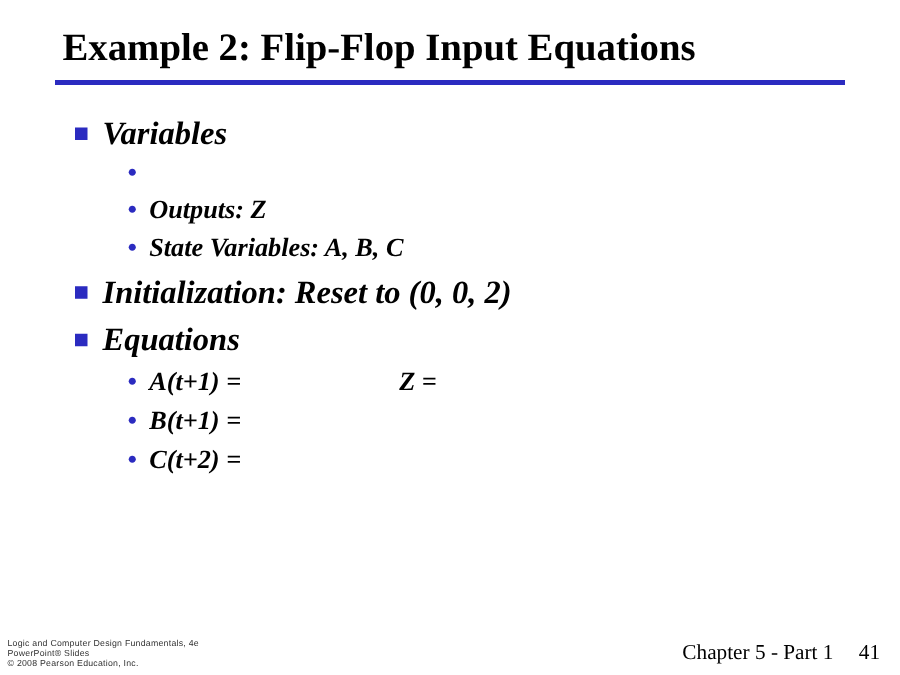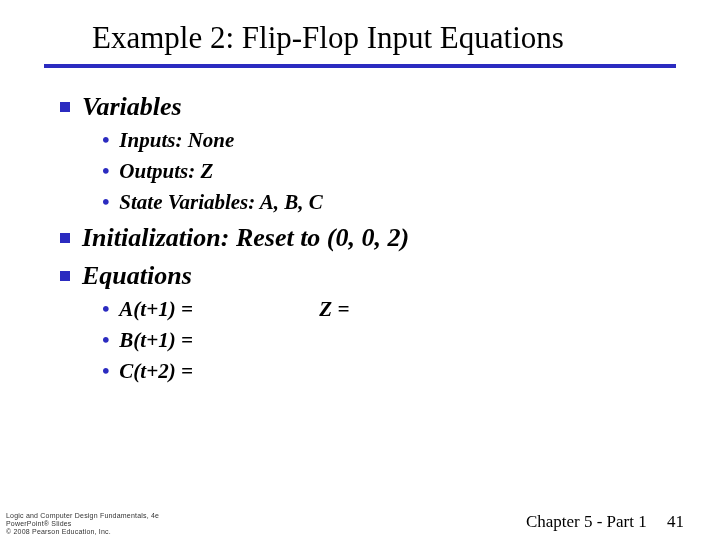--- a/index.html
+++ b/index.html
@@ -13,24 +13,23 @@
     overflow: hidden;
     position: relative;
   }
   .slide {
     width: 720px;
     height: 540px;
     position: relative;
     box-sizing: border-box;
   }
   .title {
-    font-weight: normal;
+    font-weight: bold;
     font-size: 31px;
     padding: 20px 0 8px 50px;
-    margin-left: 42px;
   }
   .hr {
     height: 4px;
     background: #2b2bc0;
     margin-left: 44px;
     margin-right: 44px;
   }
   .body {
     padding: 16px 50px 0 60px;
     font-style: italic;
@@ -72,21 +71,21 @@
     flex: 0 0 auto;
   }
   .eq-row {
     display: flex;
     width: 440px;
   }
   .eq-left { flex: 0 0 200px; }
   .eq-right { flex: 1 1 auto; }
   .footer {
     position: absolute;
-    right: 36px;
+    right: 16px;
     bottom: 8px;
     font-size: 17px;
   }
   .slide-num { margin-left: 16px; }
   .copyright {
     position: absolute;
     left: 6px;
     bottom: 4px;
     font-family: Arial, Helvetica, sans-serif;
     font-size: 7px;
@@ -106,21 +105,20 @@
 
   <div class="body">
 
     <div class="lvl1">
       <span class="sq"></span>
       <span class="lvl1-label">Variables</span>
     </div>
     <div class="sub">
       <div class="lvl2">
         <span class="dot">•</span>
-        <span>Inputs: None</span>
       </div>
       <div class="lvl2">
         <span class="dot">•</span>
         <span>Outputs: Z</span>
       </div>
       <div class="lvl2">
         <span class="dot">•</span>
         <span>State Variables: A, B, C</span>
       </div>
     </div>

